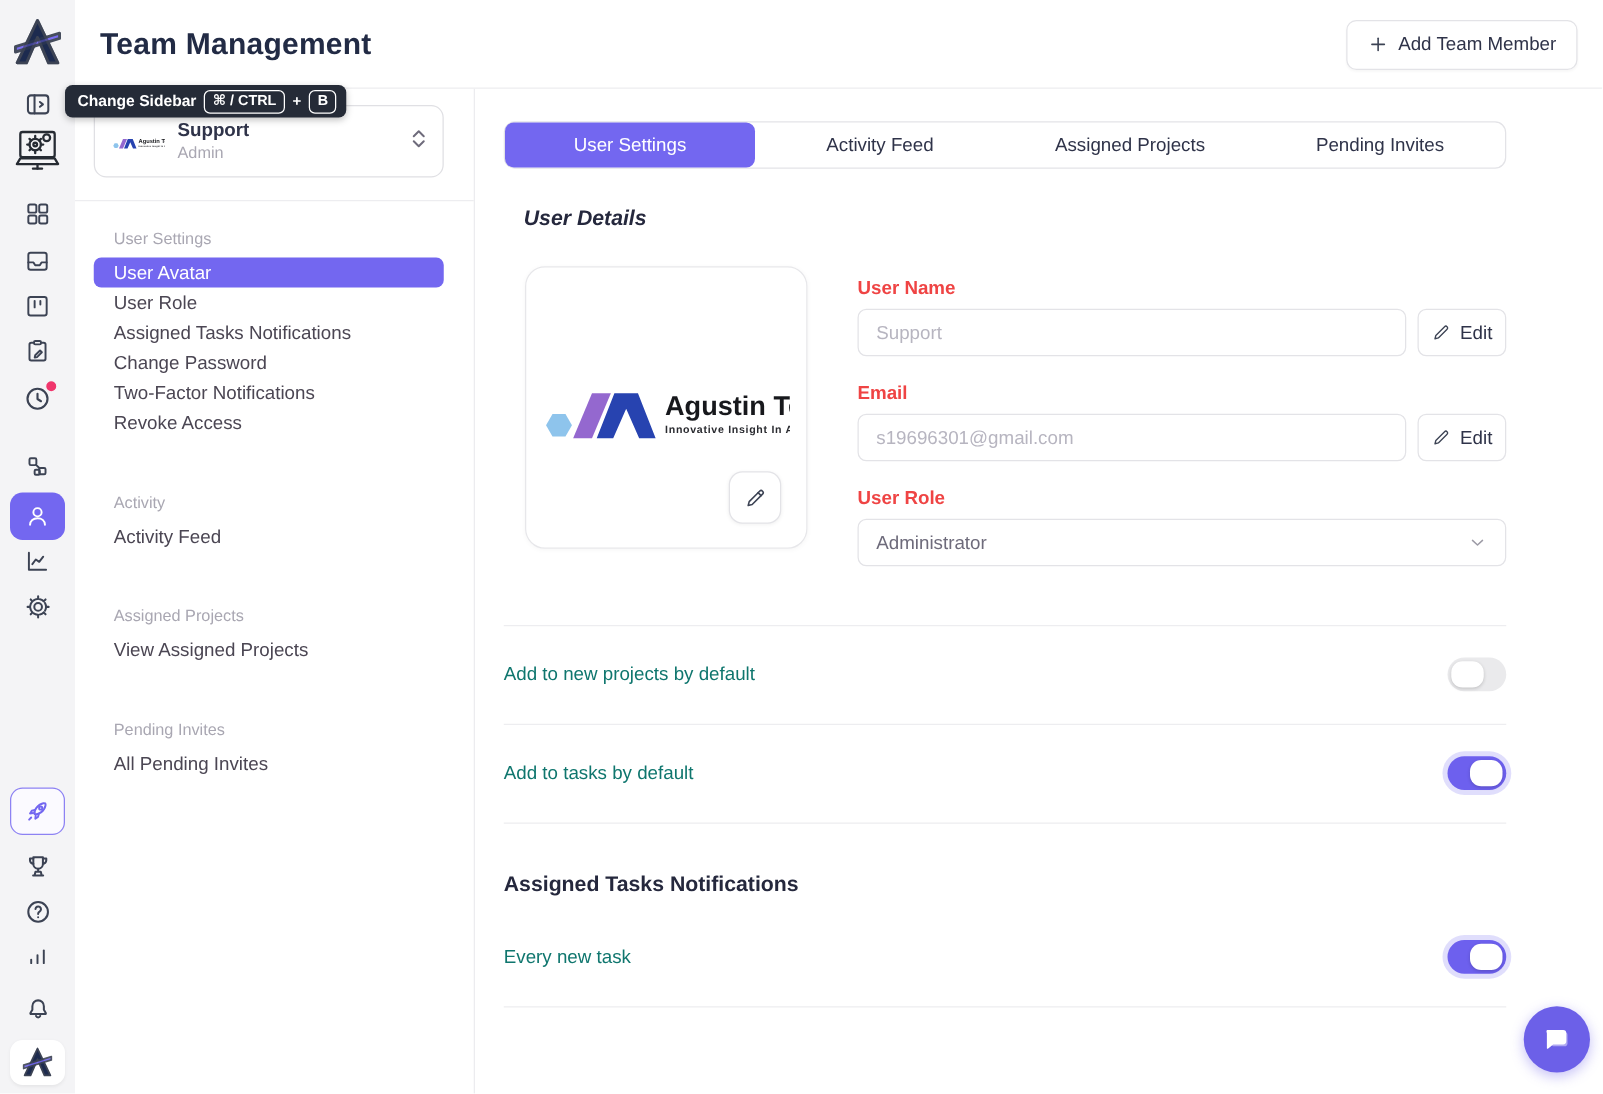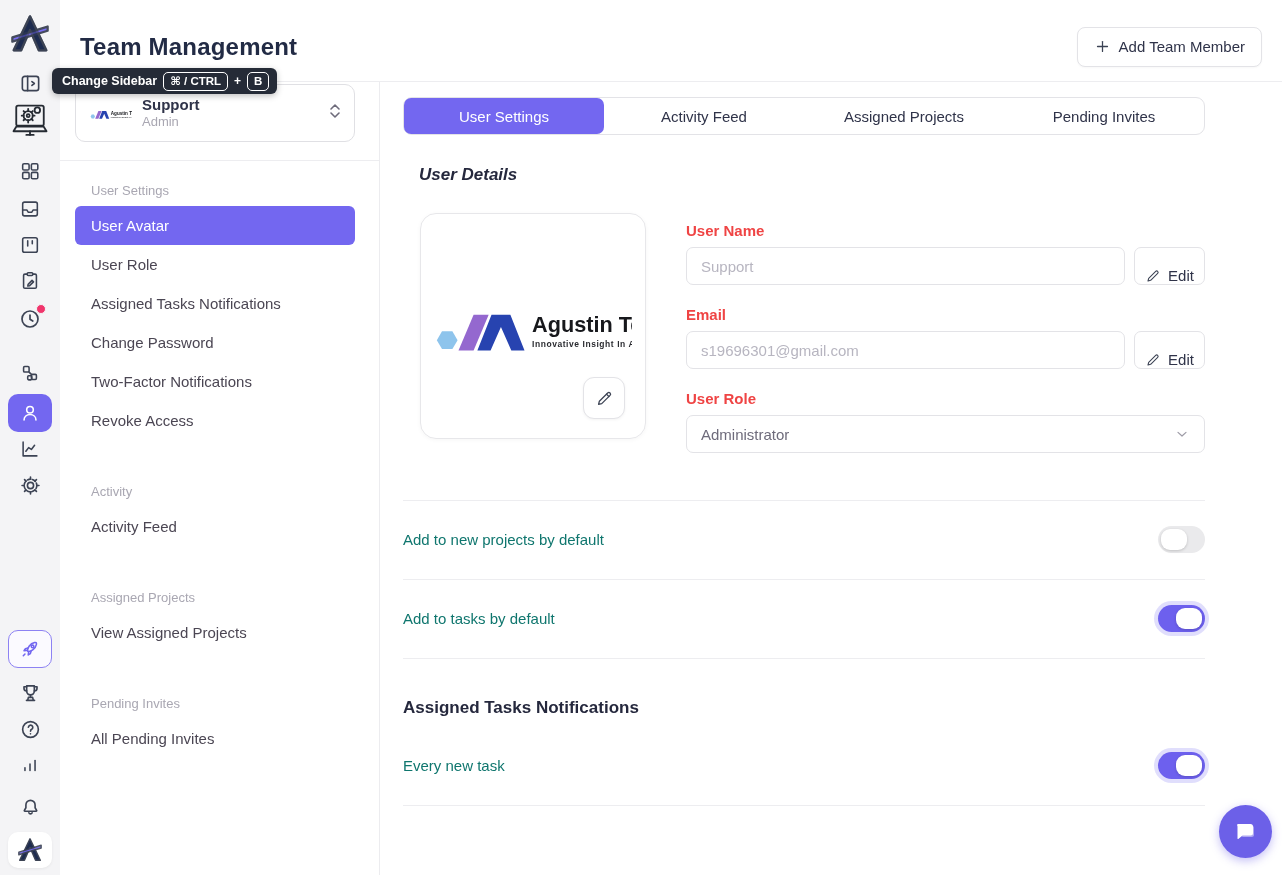--- a/index.html
+++ b/index.html
@@ -14,42 +14,42 @@
   .rail-pill { width:44px; height:38px; border-radius:10px; display:flex; align-items:center; justify-content:center; }
   .rail-pill.active { background:#7367f0; }
   .rail-pill.active svg { stroke:#fff; }
   .rail-pill.outlined { border:1.5px solid #8d82f3; background:#fbfaff; }
   .rail-pill.outlined svg { stroke:#7367f0; }
   .clock-wrap { position:relative; }
   .dot { position:absolute; top:-3px; right:-4px; width:10px; height:10px; border-radius:50%; background:#f0356c; border:1.5px solid #f4f4f6; }
   .rail-logo-card { width:44px; height:36px; background:#fff; border-radius:10px; display:flex; align-items:center; justify-content:center; box-shadow:0 1px 3px rgba(0,0,0,.06); }
 
   
-  .header { position:absolute; left:60px; top:12px; right:0; height:70px; background:#fff; border-bottom:1px solid #ededf0; display:flex; align-items:center; padding:0 20px; z-index:3; }
+  .header { position:absolute; left:60px; top:1px; right:0; height:70px; background:#fff; border-bottom:1px solid #ededf0; display:flex; align-items:center; padding:0 20px; z-index:3; }
   .page-title { font-size:24px; font-weight:bold; color:#222b45; letter-spacing:.2px; }
   .add-btn { margin-left:auto; height:40px; display:flex; align-items:center; gap:8px; padding:0 16px; background:#fff; border:1px solid #e3e3e7; border-radius:8px; font-size:15px; font-weight:500; color:#2f3349; cursor:pointer; box-shadow:0 1px 2px rgba(0,0,0,.03); }
   .add-btn svg { stroke:#3c4354; fill:none; stroke-width:1.8; stroke-linecap:round; }
 
   
   .tooltip { position:absolute; left:52px; top:68px; height:26px; background:#252b37; border-radius:6px; display:flex; align-items:center; gap:6px; padding:0 8px 0 10px; z-index:20; box-shadow:0 2px 6px rgba(0,0,0,.25); }
   .tooltip .tt-label { color:#fff; font-size:12.5px; font-weight:600; }
   .tooltip .key { border:1.5px solid #fff; border-radius:5px; color:#fff; font-size:11.5px; font-weight:bold; padding:1px 6px; line-height:15px; }
   .tooltip .plus { color:#fff; font-size:12px; font-weight:bold; }
 
   
   .sidebar { position:absolute; left:60px; top:70px; width:320px; bottom:0; background:#fff; border-right:1px solid #ececef; padding:14px 24px 0 15px; z-index:2; }
   .user-card { border:1px solid #e0e0e4; border-radius:10px; height:58px; display:flex; align-items:center; padding:0 12px 0 14px; gap:10px; cursor:pointer; }
   .user-card .uc-text { display:flex; flex-direction:column; line-height:1.25; }
   .uc-name { font-size:15px; font-weight:600; color:#2f3349; }
   .uc-role { font-size:13px; color:#a9a7b2; }
   .uc-chevrons { margin-left:auto; }
   .uc-chevrons svg { stroke:#6e6b7b; fill:none; stroke-width:1.6; stroke-linecap:round; stroke-linejoin:round; }
   .side-divider { height:1px; background:#ededf0; margin:18px -24px 0 -15px; }
   .group-label { font-size:13px; color:#a9a7b2; font-weight:500; margin:22px 0 8px 16px; }
-  .side-item { height:39px; display:flex; align-items:center; padding:0 16px; font-size:15px; color:#4b4653; border-radius:6px; cursor:pointer; }
+  .side-item { height:24px; display:flex; align-items:center; padding:0 16px; font-size:15px; color:#4b4653; border-radius:6px; cursor:pointer; }
   .side-item.active { background:#7367f0; color:#fff; font-weight:500; }
   .group-gap { height:22px; }
 
   
   .main { position:absolute; left:380px; top:70px; right:0; bottom:0; background:#fff; padding:27px 77px 0 23px; overflow:hidden; }
   .tabbar { height:38px; border:1px solid #e3e3e7; border-radius:9px; display:flex; align-items:stretch; background:#fff; }
   .tab { flex:1; display:flex; align-items:center; justify-content:center; font-size:15px; font-weight:500; color:#2f3349; cursor:pointer; }
   .tab.active { background:#7367f0; color:#fff; border-radius:7px; margin:0; }
   .section-heading { font-size:17px; font-weight:bold; color:#25283d; }
   #user-details-heading { margin:30px 0 28px 16px;font-style:italic; }
@@ -58,21 +58,21 @@
   .avatar-card { width:226px; height:226px; border:1px solid #e7e7ea; border-radius:16px; position:relative; display:flex; align-items:center; justify-content:center; box-shadow:0 1px 4px rgba(0,0,0,.04); flex:none; }
   .avatar-edit { position:absolute; right:20px; bottom:19px; width:42px; height:42px; background:#fff; border:1px solid #e3e3e7; border-radius:11px; display:flex; align-items:center; justify-content:center; cursor:pointer; box-shadow:0 1px 3px rgba(0,0,0,.05); }
   .avatar-edit svg, .edit-btn svg { stroke:#3c4354; fill:none; stroke-width:1.6; stroke-linecap:round; stroke-linejoin:round; }
 
   .fields { flex:1; padding-top:9px; }
   .field-group { margin-bottom:21px; }
   .field-label { font-size:15px; font-weight:600; color:#ef4444; margin-bottom:8px; }
   .field-row { display:flex; gap:9px; }
   .text-input { flex:1; height:38px; border:1px solid #e3e3e7; border-radius:7px; padding:0 14px; font-size:15px; color:#2f3349; font-family:inherit; background:#fff; }
   .text-input::placeholder { color:#b7b5c0; }
-  .edit-btn { width:71px; height:38px; background:#fff; border:1px solid #e3e3e7; border-radius:7px; display:flex; align-items:flex-end; justify-content:center; gap:7px; font-size:15px; font-weight:500; color:#2f3349; cursor:pointer; }
+  .edit-btn { width:71px; height:38px; background:#fff; border:1px solid #e3e3e7; border-radius:7px; display:flex; align-items:center; justify-content:center; gap:7px; font-size:15px; font-weight:500; color:#2f3349; cursor:pointer; }
   .select { height:38px; border:1px solid #e3e3e7; border-radius:7px; padding:0 14px; font-size:15px; color:#6e6b7b; display:flex; align-items:center; cursor:pointer; }
   .select svg { margin-left:auto; stroke:#9d9ba6; fill:none; stroke-width:1.8; stroke-linecap:round; stroke-linejoin:round; }
 
   .big-divider { height:1px; background:#ededf0; margin-top:47px; }
   .settings-section-heading { margin:39px 0 9px 0; }
   .setting-row { display:flex; align-items:center; justify-content:space-between; padding:25px 0 26px 0; border-bottom:1px solid #ededf0; }
   .setting-label { font-size:15px; color:#0f766e; }
 
   .switch { width:47px; height:27px; border-radius:14px; background:#eaeaec; position:relative; cursor:pointer; flex:none; }
   .switch .knob { position:absolute; top:3px; left:3px; width:26px; height:21px; border-radius:9px; background:#fff; box-shadow:0 1px 3px rgba(0,0,0,.18); }

